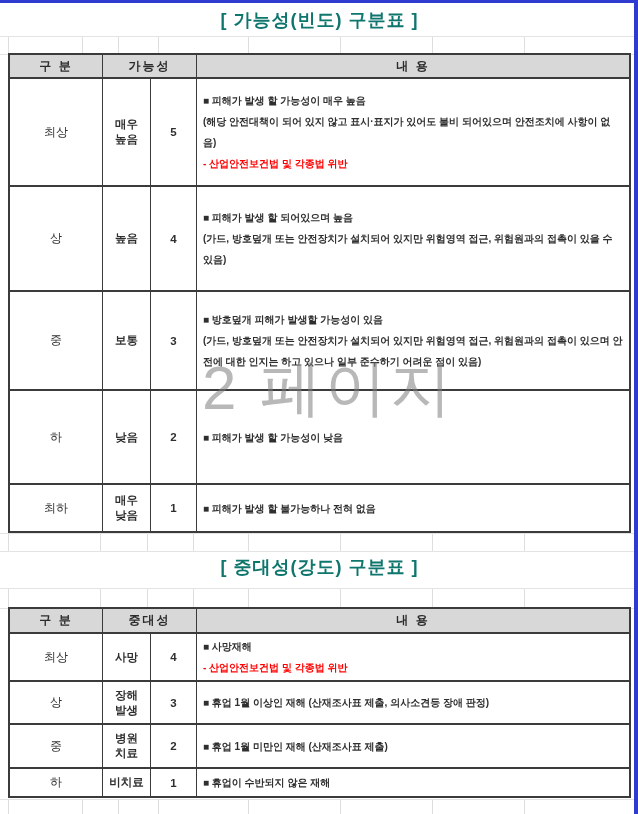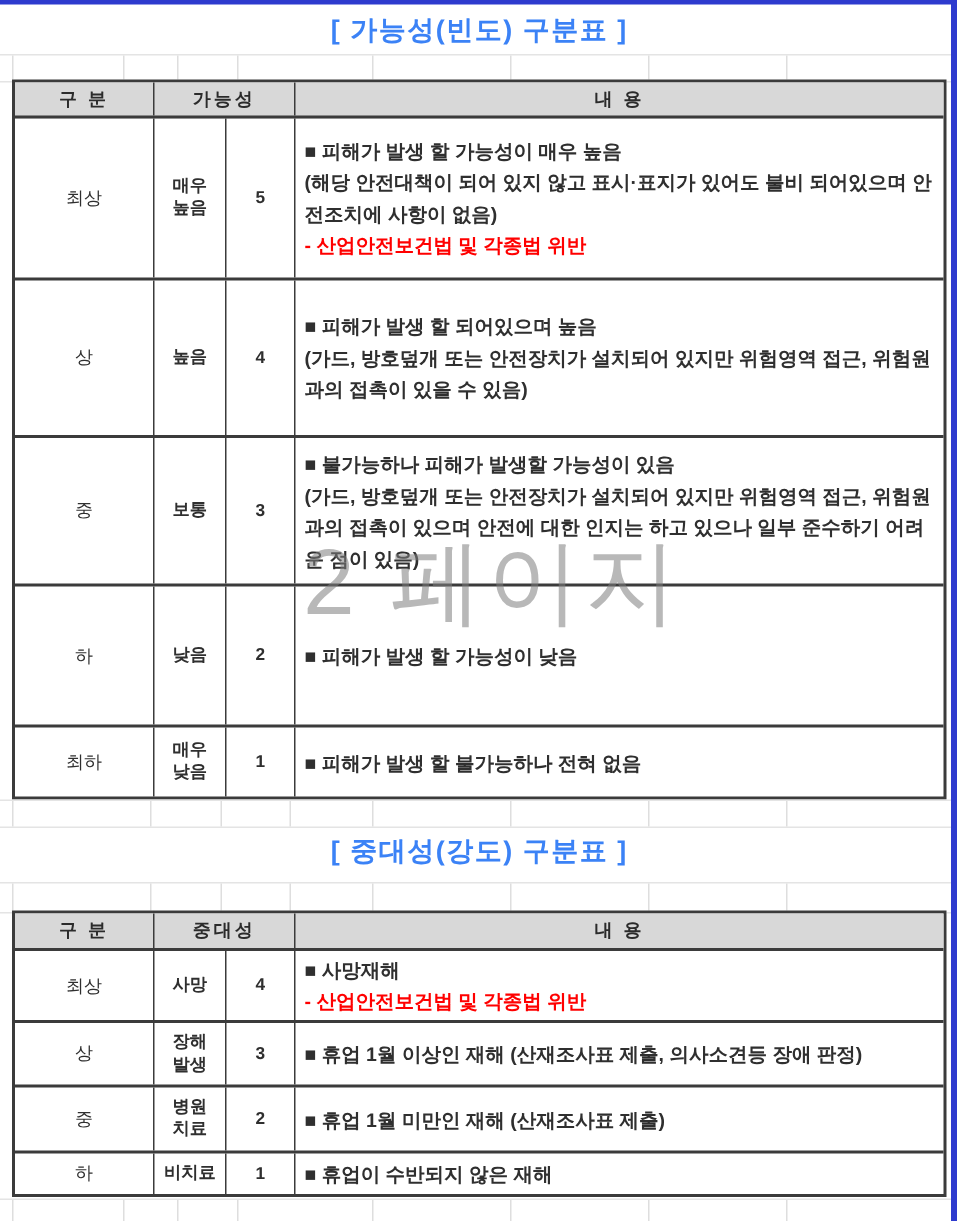--- a/index.html
+++ b/index.html
@@ -2,21 +2,21 @@
 <html><head>
 <meta charset="utf-8">
 <style>
   html,body{margin:0;padding:0;background:#fff;}
   .page{position:relative;width:638px;height:814px;background:#ffffff;overflow:hidden;
         font-family:"Liberation Sans","DejaVu Sans",sans-serif;color:#2f2f2f;}
   .edge-top{position:absolute;left:0;top:0;width:638px;height:3px;background:#2e3bce;}
   .edge-right{position:absolute;top:0;right:0;width:4px;height:814px;background:#2e3bce;}
 
   .doc-title{position:absolute;left:8px;width:623px;text-align:center;
-             font-weight:bold;font-size:18px;letter-spacing:1px;color:#3b82f6;}
+             font-weight:bold;font-size:18px;letter-spacing:1px;color:#0f766e;}
   #title1{top:8px;}
   #title2{top:555px;}
 
   .strip{position:absolute;left:0;width:634px;border-top:1px solid #e4e4e4;border-bottom:1px solid #e4e4e4;}
   #strip1{top:36px;height:17px;}
   #strip2{top:533px;height:17px;}
   #strip3{top:588px;height:19px;}
   #strip4{top:799px;height:15px;}
   .vg{position:absolute;top:0;bottom:0;width:1px;background:#dedede;}
 
@@ -31,21 +31,21 @@
   .rb{border-right:1px solid #3b3b3b;}
   .hc{font-weight:bold;font-size:12px;letter-spacing:2px;color:#2b2b2b;}
   .c-grade{width:93px;font-weight:normal;font-size:12px;}
   .c-level{width:48px;font-weight:bold;font-size:11.5px;white-space:pre-line;
            text-align:center;line-height:15px;}
   .c-score{width:46px;font-weight:bold;font-size:11.5px;}
   .h-grade{width:93px;text-align:right;}
   .h-level{width:94px;}
   .h-body{flex:1;}
   .c-body{flex:1;padding:3px 6px;display:flex;flex-direction:column;justify-content:center;
-          align-items:flex-start;font-size:13px;font-weight:bold;line-height:21px;
+          align-items:flex-start;font-size:10px;font-weight:bold;line-height:21px;
           word-break:break-all;text-align:left;}
   .cl{display:block;}
   .cl.red{color:#ff0000;}
 
   .wm{position:absolute;left:202px;top:346px;z-index:9;pointer-events:none;
       font-size:62px;font-weight:normal;letter-spacing:3px;color:rgba(125,125,125,0.55);
       font-family:"Liberation Sans","DejaVu Sans",sans-serif;}
 </style>
 </head>
 <body>
@@ -95,21 +95,21 @@
         <span class="cl">■ 피해가 발생 할 되어있으며 높음</span>
         <span class="cl">(가드, 방호덮개 또는 안전장치가 설치되어 있지만 위험영역 접근, 위험원과의 접촉이 있을 수 있음)</span>
       </div>
     </div>
 
     <div class="trow" style="height:99px">
       <div class="cell rb c-grade">중</div>
       <div class="cell rb c-level">보통</div>
       <div class="cell rb c-score">3</div>
       <div class="c-body">
-        <span class="cl">■ 불가능하나 피해가 발생할 가능성이 있음</span>
+        <span class="cl">■ 방호덮개 피해가 발생할 가능성이 있음</span>
         <span class="cl">(가드, 방호덮개 또는 안전장치가 설치되어 있지만 위험영역 접근, 위험원과의 접촉이 있으며 안전에 대한 인지는 하고 있으나 일부 준수하기 어려운 점이 있음)</span>
       </div>
     </div>
 
     <div class="trow" style="height:94px">
       <div class="cell rb c-grade">하</div>
       <div class="cell rb c-level">낮음</div>
       <div class="cell rb c-score">2</div>
       <div class="c-body">
         <span class="cl">■ 피해가 발생 할 가능성이 낮음</span>

